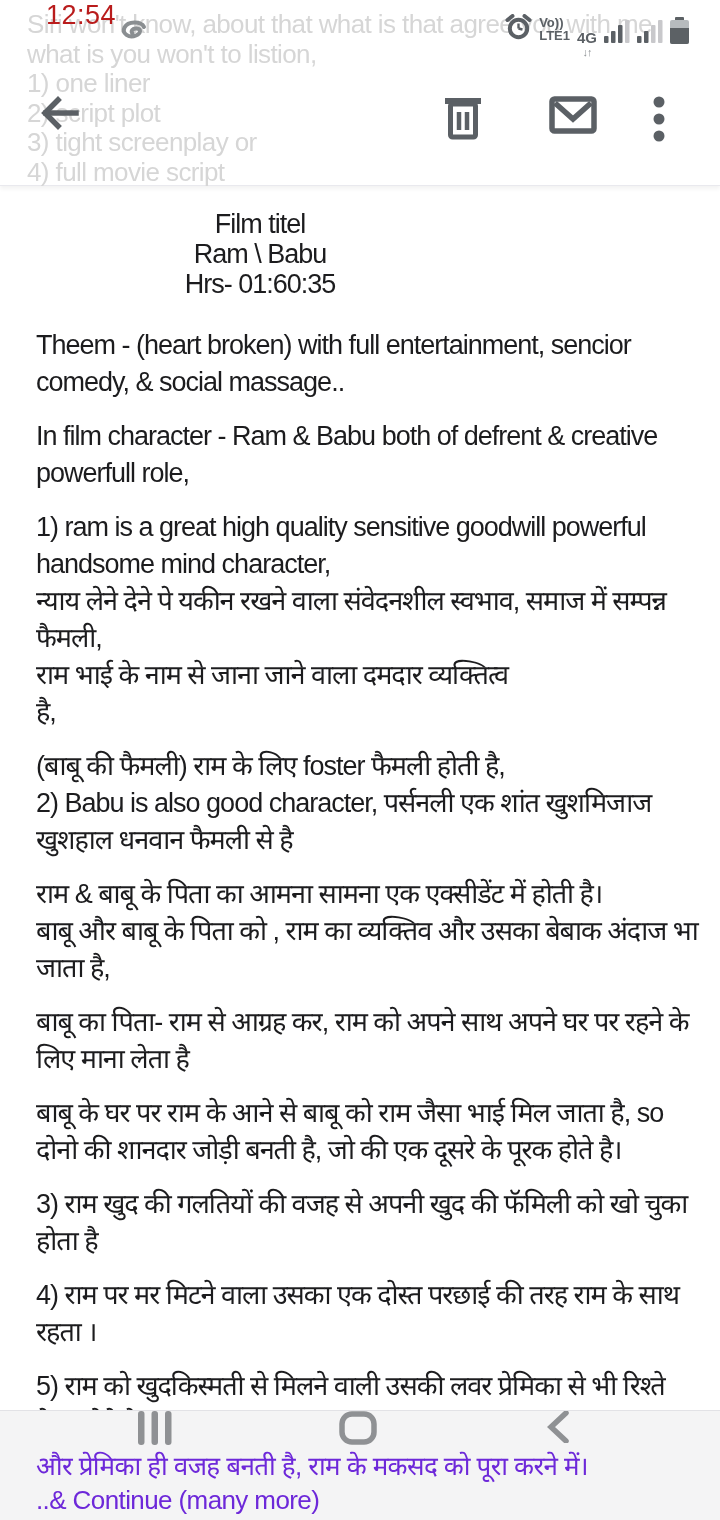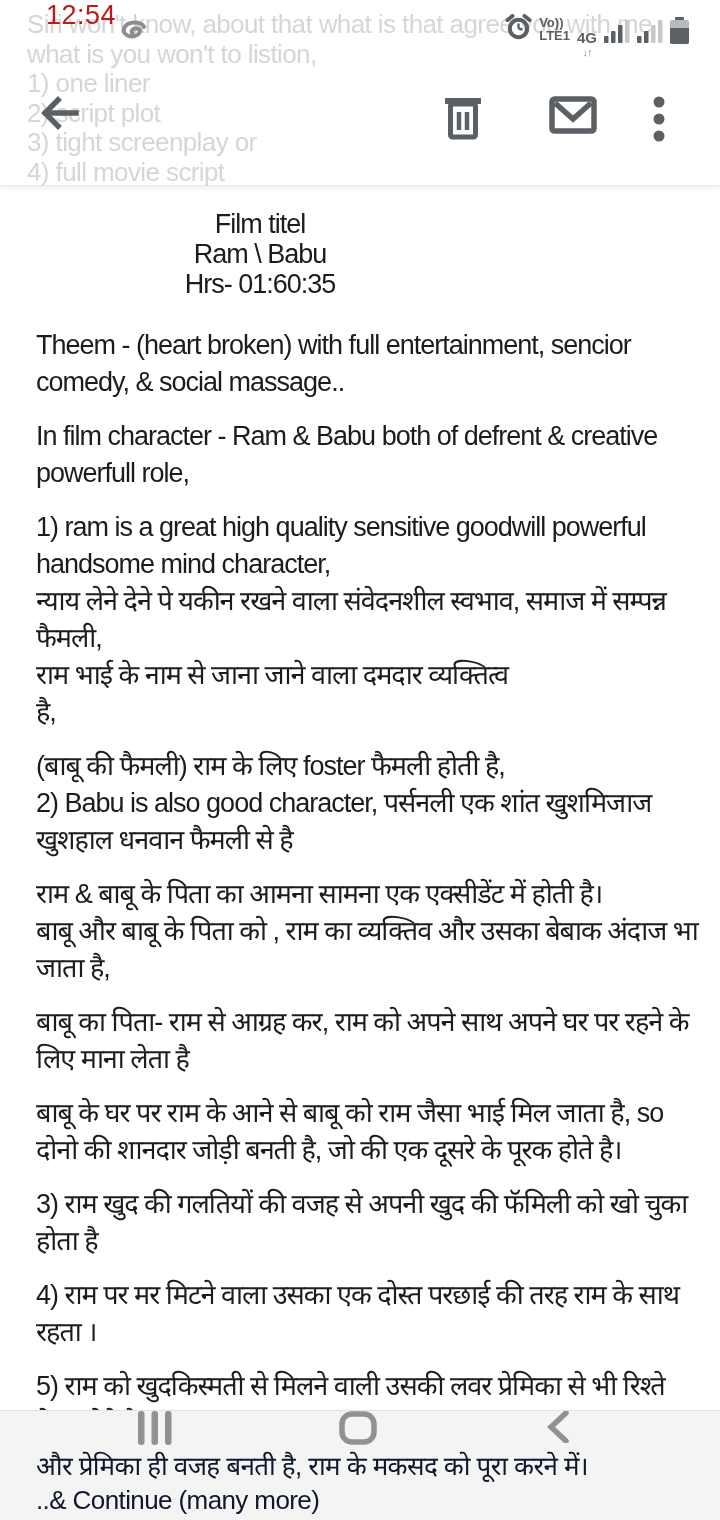--- a/index.html
+++ b/index.html
@@ -56,21 +56,21 @@
   .block{margin:0 0 17px 0;}
   .block.title{width:448px;text-align:center;line-height:30px;margin-bottom:28px;}
   .line{white-space:nowrap;}
   
   .navbar{
     position:absolute;left:0;right:0;top:1410px;height:110px;
     background:#f4f4f5;border-top:1px solid #e2e2e6;z-index:2;
   }
   .ghost-nav{
     position:absolute;left:36px;top:38px;width:680px;
-    font-size:26px;line-height:34px;color:#0f172a;z-index:1;
+    font-size:26px;line-height:34px;color:#6d28d9;z-index:1;
   }
   .nav-btn{position:absolute;background:none;border:none;padding:0;cursor:pointer;z-index:3;}
   .navbar .nav-btn{top:auto;}
   .pos-recents{position:absolute;left:138px;top:40px;}
   .pos-home{position:absolute;left:339px;top:41px;}
   .pos-navback{position:absolute;left:547px;top:44px;}
 </style>
 </head>
 <body>
 

